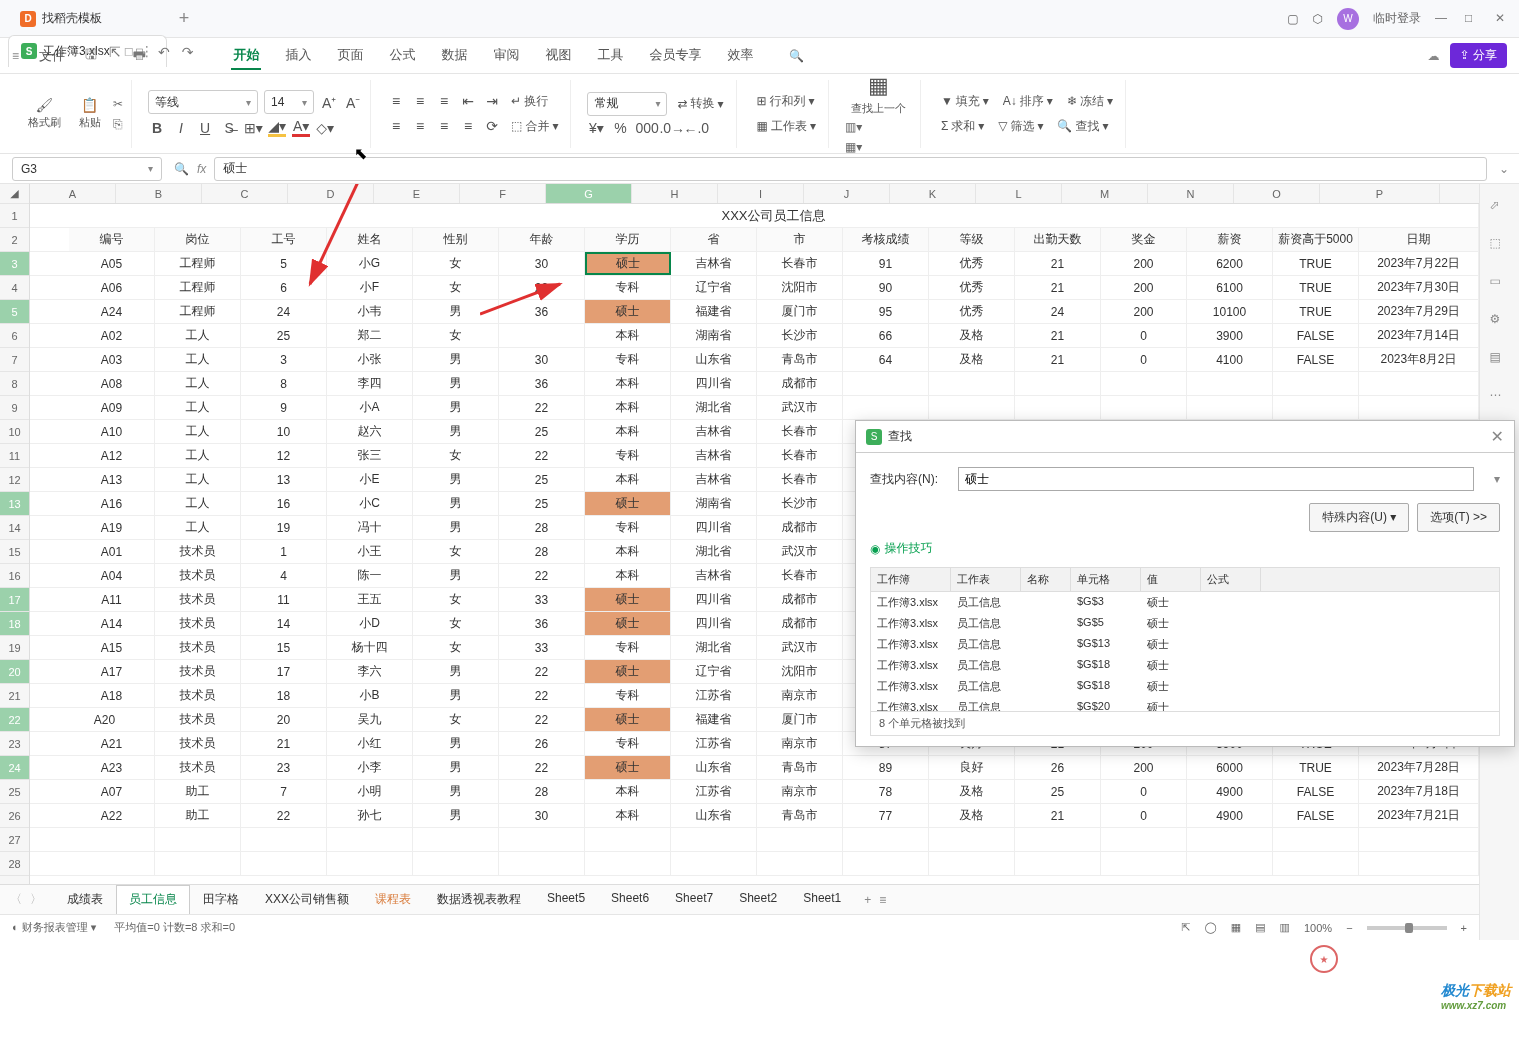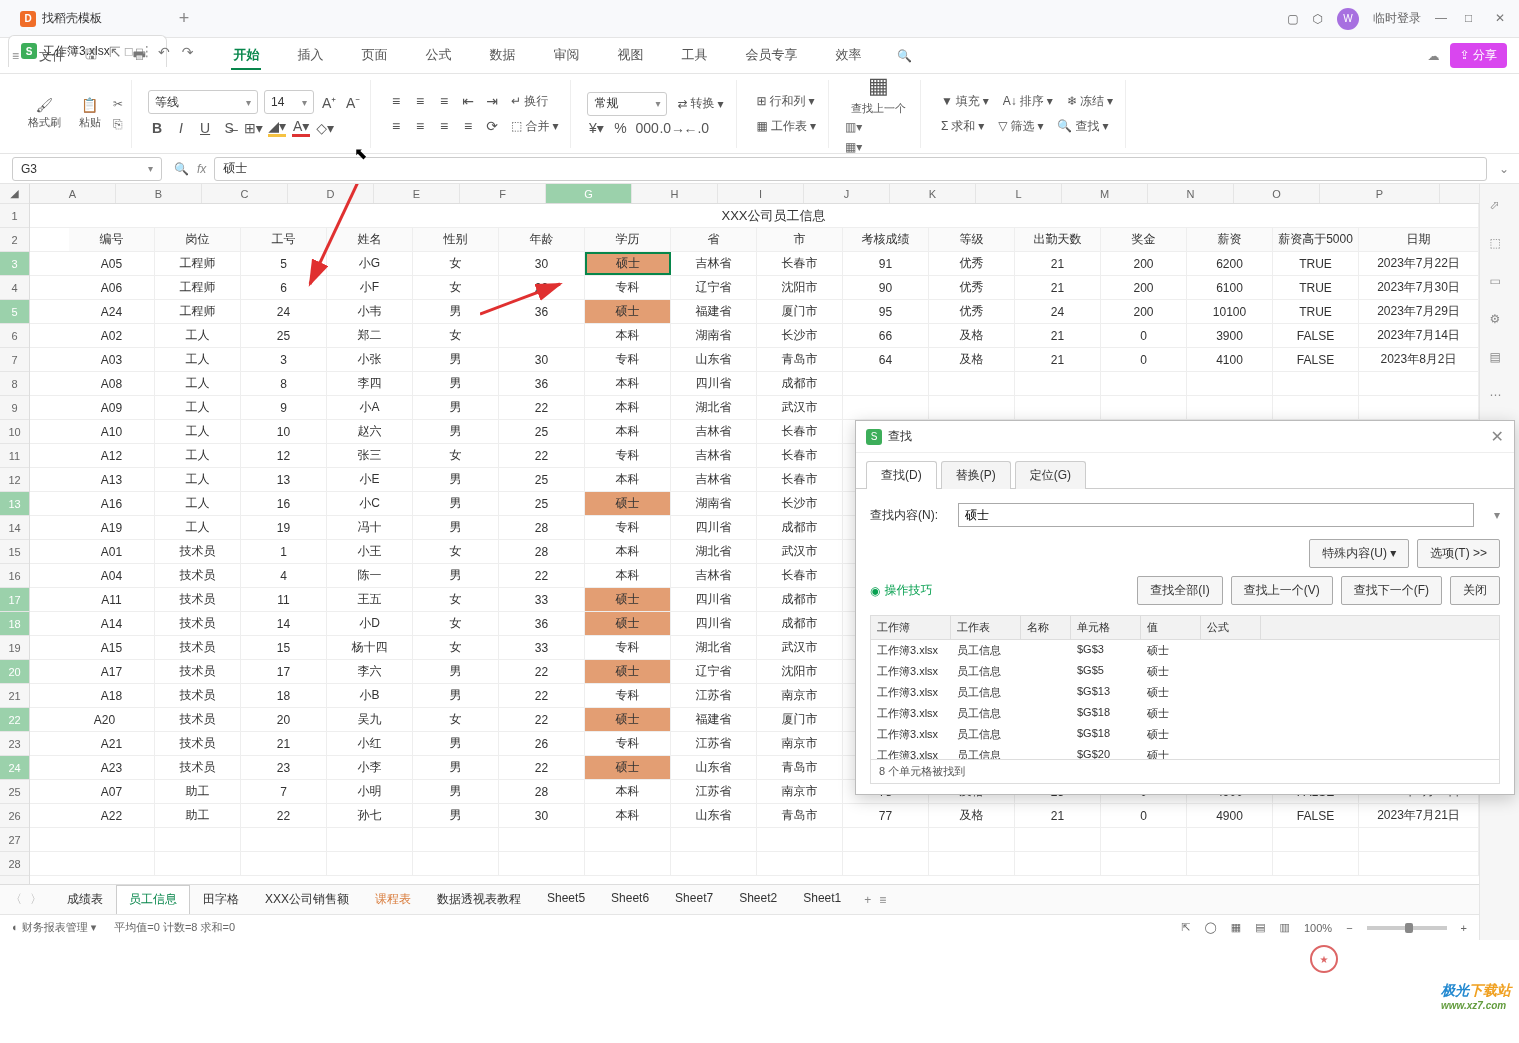--- a/index.html
+++ b/index.html
@@ -13,21 +13,21 @@
 .tab-close { color: #999; font-size: 14px; }
 .add-tab { color: #888; font-size: 18px; padding: 0 10px; }
 .titlebar-right { margin-left: auto; display: flex; align-items: center; gap: 14px; color: #666; }
 .avatar { width: 22px; height: 22px; border-radius: 50%; background: #a770e0; color: #fff; display: flex; align-items: center; justify-content: center; font-size: 10px; }
 .winbtn { width: 16px; height: 16px; color: #777; }
 .menubar { display: flex; align-items: center; height: 36px; padding: 0 12px; gap: 18px; border-bottom: 1px solid #e5e5e5; }
 .menubar .small-icons { display: flex; gap: 12px; color: #777; font-size: 14px; }
 .menu-item { font-size: 13px; color: #555; padding: 4px 2px; cursor: pointer; }
 .menu-item.active { color: #07864b; font-weight: bold; border-bottom: 2px solid #07864b; }
 .menubar-right { margin-left: auto; display: flex; gap: 10px; align-items: center; }
-.share-btn { background: #d946ef; color: #fff; padding: 4px 10px; border-radius: 4px; font-size: 12px; }
+.share-btn { background: #6d28d9; color: #fff; padding: 4px 10px; border-radius: 4px; font-size: 12px; }
 .ribbon { display: flex; height: 80px; border-bottom: 1px solid #e5e5e5; padding: 6px 14px; gap: 8px; align-items: center; }
 .ribbon-group { display: flex; flex-direction: column; gap: 4px; padding: 0 8px; border-right: 1px solid #eee; height: 68px; justify-content: center; }
 .ribbon-big { display: flex; flex-direction: column; align-items: center; gap: 2px; font-size: 11px; color: #555; padding: 0 6px; }
 .ribbon-big .ico { font-size: 22px; color: #555; }
 .ribbon-row { display: flex; gap: 6px; align-items: center; }
 .ribbon-row .ico { width: 18px; font-size: 14px; color: #555; text-align: center; }
 .font-select { border: 1px solid #ccc; height: 24px; padding: 0 6px; border-radius: 3px; display: flex; align-items: center; font-size: 12px; min-width: 110px; }
 .size-select { border: 1px solid #ccc; height: 24px; width: 50px; display: flex; align-items: center; padding: 0 6px; border-radius: 3px; font-size: 12px; }
 .dd { font-size: 10px; color: #888; margin-left: auto; }
 .ribbon-btn { display: flex; align-items: center; gap: 3px; font-size: 12px; color: #555; padding: 2px 4px; }
@@ -116,21 +116,21 @@
 <div class="menubar">
   <span style="color:#888">≡</span>
   <span class="menu-item">文件</span>
   <div class="small-icons">
     <span>🖫</span>
     <span>⇱</span>
     <span>🖶</span>
     <span>↶</span>
     <span>↷</span>
   </div>
-  <div id="menu-items" style="display:flex;gap:34px;margin-left:20px">
+  <div id="menu-items" style="display:flex;gap:22px;margin-left:20px">
       <span class="menu-item active">开始</span>
       <span class="menu-item">插入</span>
       <span class="menu-item">页面</span>
       <span class="menu-item">公式</span>
       <span class="menu-item">数据</span>
       <span class="menu-item">审阅</span>
       <span class="menu-item">视图</span>
       <span class="menu-item">工具</span>
       <span class="menu-item">会员专享</span>
       <span class="menu-item">效率</span>
@@ -880,43 +880,32 @@
     <span class="sico">⋯</span>
   </div>
 </div>
 
 <div class="find-dialog">
   <div class="dlg-title">
     <div class="green-s">S</div>
     <span>查找</span>
     <span class="dlg-close">✕</span>
   </div>
-  <div class="dlg-tabs" id="dlg-tabs">
-      <div class="dlg-tab active">查找(D)</div>
-      <div class="dlg-tab">替换(P)</div>
-      <div class="dlg-tab">定位(G)</div>
-    </div>
   <div class="dlg-body">
     <div class="dlg-row">
       <span>查找内容(N):</span>
       <input class="dlg-input" value="硕士" style="">
       <span style="color:#888">▾</span>
     </div>
     <div class="dlg-btns" style="justify-content:flex-end">
       <div class="dlg-btn"><span>特殊内容(U)</span> ▾</div>
       <div class="dlg-btn">选项(T) &gt;&gt;</div>
     </div>
     <div style="display:flex;align-items:center;gap:10px;margin-bottom:10px">
       <span class="tip-link">◉ <span>操作技巧</span></span>
-      <div style="margin-left:auto;display:flex;gap:8px" id="dlg-btns">
-          <div class="dlg-btn">查找全部(I)</div>
-          <div class="dlg-btn">查找上一个(V)</div>
-          <div class="dlg-btn">查找下一个(F)</div>
-          <div class="dlg-btn">关闭</div>
-        </div>
     </div>
     <div class="results-hdr" id="results-hdr">
         <div style="width:80px">工作簿</div>
         <div style="width:70px">工作表</div>
         <div style="width:50px">名称</div>
         <div style="width:70px">单元格</div>
         <div style="width:60px">值</div>
         <div style="width:60px">公式</div>
       </div>
     <div class="results-body" id="results-body">

